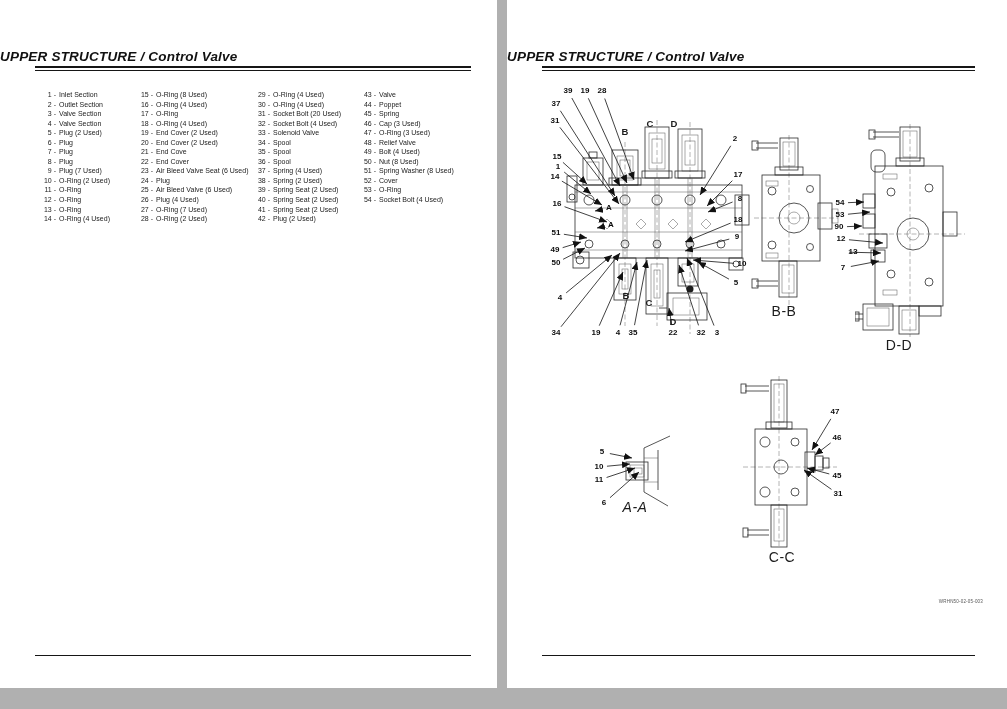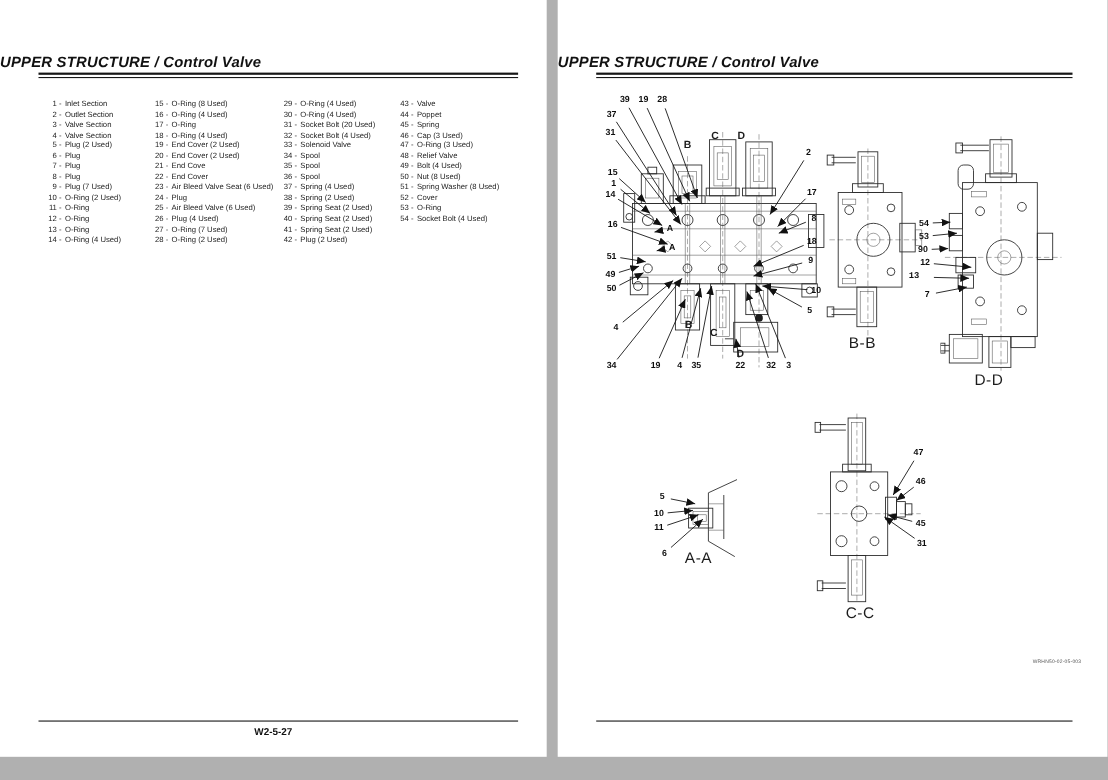--- a/index.html
+++ b/index.html
@@ -122,21 +122,20 @@
         <div class="part-row"><span class="part-num">48 -</span><span>Relief Valve</span></div>
         <div class="part-row"><span class="part-num">49 -</span><span>Bolt (4 Used)</span></div>
         <div class="part-row"><span class="part-num">50 -</span><span>Nut (8 Used)</span></div>
         <div class="part-row"><span class="part-num">51 -</span><span>Spring Washer (8 Used)</span></div>
         <div class="part-row"><span class="part-num">52 -</span><span>Cover</span></div>
         <div class="part-row"><span class="part-num">53 -</span><span>O-Ring</span></div>
         <div class="part-row"><span class="part-num">54 -</span><span>Socket Bolt (4 Used)</span></div>
       </div>
   </div>
   <div class="footer-rule"></div>
-  <div class="footer-text">W2-5-27</div>
 </div>
 
 <div class="page" id="page-right">
   <div class="page-title">UPPER STRUCTURE / Control Valve</div>
   <div class="title-rule"></div>
 
   <svg class="fig" style="left:52px;top:112px" width="195" height="230" viewBox="0 0 195 230">
 
     <line class="cl" x1="66" y1="30" x2="66" y2="214"></line>
     <line class="cl" x1="98" y1="8" x2="98" y2="214"></line>
@@ -388,29 +387,29 @@
       <span class="callout" style="left: 92px; top: 480px;">11</span>
       <span class="callout" style="left: 97px; top: 503px;">6</span>
       <span class="callout" style="left: 328px; top: 412px;">47</span>
       <span class="callout" style="left: 330px; top: 438px;">46</span>
       <span class="callout" style="left: 330px; top: 476px;">45</span>
       <span class="callout" style="left: 331px; top: 494px;">31</span>
       <span class="callout" style="left: 333px; top: 203px; text-align: right;">54</span>
       <span class="callout" style="left: 333px; top: 215px;">53</span>
       <span class="callout" style="left: 332px; top: 227px;">90</span>
       <span class="callout" style="left: 334px; top: 239px;">12</span>
-      <span class="callout" style="left: 324px; top: 252px; font-family: Liberation Mono, monospace;">13</span>
+      <span class="callout" style="left: 346px; top: 252px; font-family: Liberation Mono, monospace;">13</span>
       <span class="callout" style="left: 336px; top: 268px;">7</span>
       <span class="sec-label" style="left: 118px; top: 132px;">B</span>
       <span class="sec-label" style="left: 143px; top: 124px;">C</span>
       <span class="sec-label" style="left: 167px; top: 124px;">D</span>
       <span class="sec-label" style="left: 119px; top: 296px;">B</span>
       <span class="sec-label" style="left: 142px; top: 303px;">C</span>
       <span class="sec-label" style="left: 166px; top: 322px;">D</span>
       <span class="sec-label big" style="left: 277px; top: 311px;">B-B</span>
       <span class="sec-label big" style="left: 392px; top: 345px;">D-D</span>
-      <span class="sec-label big" style="left: 128px; top: 507px;">A-A</span>
+      <span class="sec-label big" style="left: 128px; top: 507px; font-style: italic;">A-A</span>
       <span class="sec-label big" style="left: 275px; top: 557px;">C-C</span>
     </div>
 
   <div class="fig-ref">WRHN50-02-05-003</div>
   <div class="footer-rule"></div>
 </div>
 
 </body></html>

